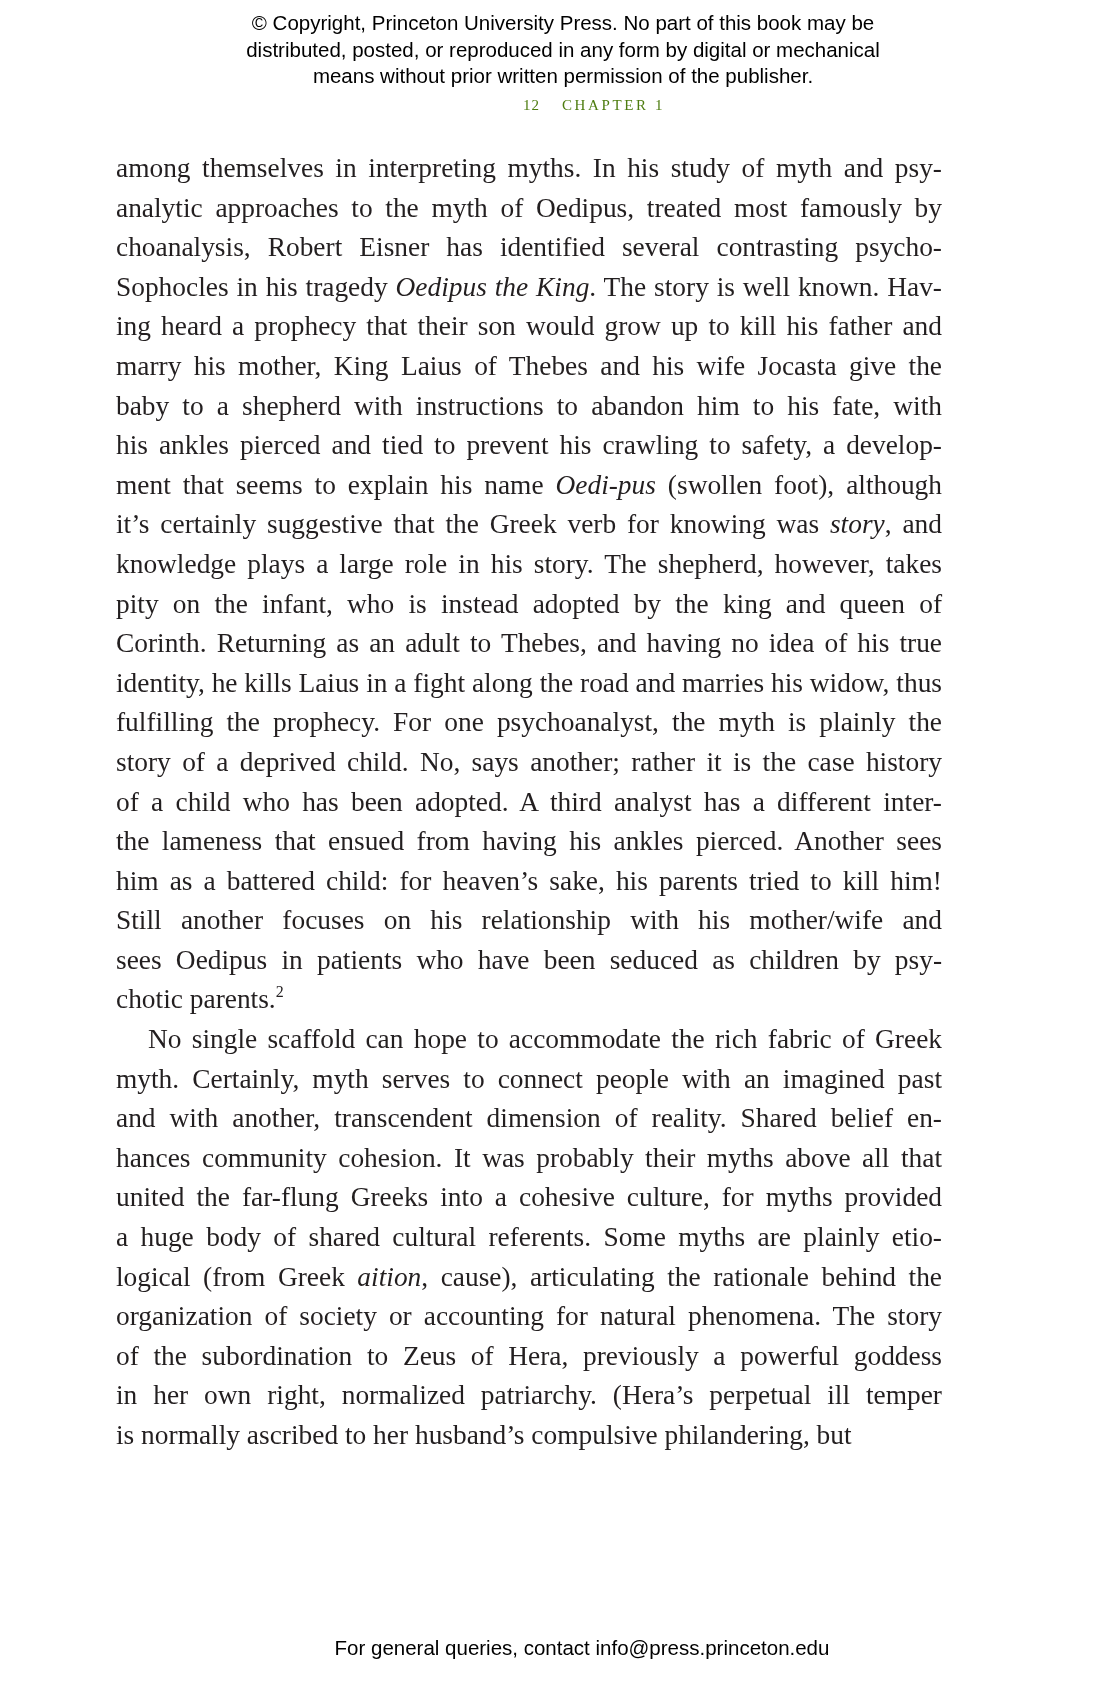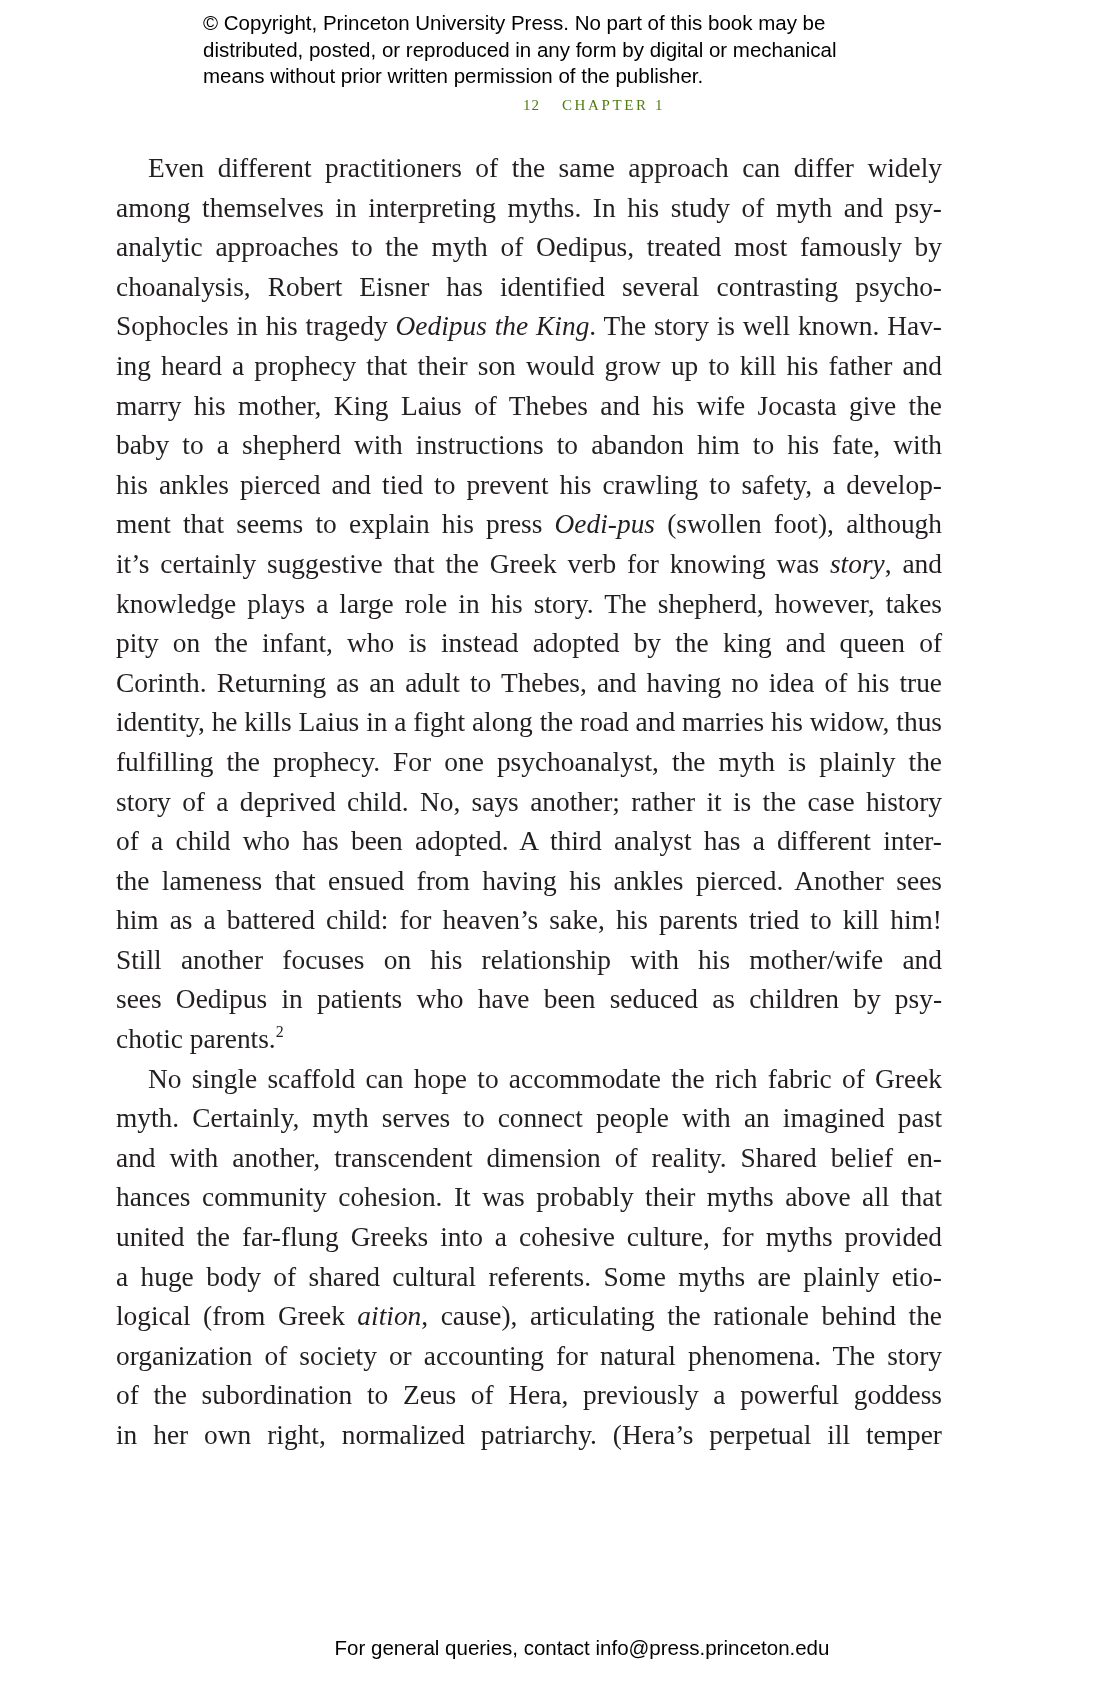--- a/index.html
+++ b/index.html
@@ -1,21 +1,21 @@
 <!DOCTYPE html>
 <html><head>
 <meta charset="utf-8">
 <style>
   html, body { margin: 0; padding: 0; background: #ffffff; }
   body { width: 1100px; height: 1700px; position: relative; overflow: hidden; color: #231f20; }
   .copyright {
     position: absolute; left: 203px; top: 10px; width: 720px;
     font-family: "Liberation Sans", sans-serif; font-size: 20.5px; line-height: 26.5px; color: #000;
   }
-  .copyright div { white-space: nowrap; }
+  .copyright div { white-space: nowrap; text-align: center; }
   .running-head {
     position: absolute; left: 0; width: 1100px; top: 97px; text-align: center;
     font-family: "Liberation Serif", serif; font-size: 15px; letter-spacing: 2.6px; color: #4d7c0f; margin-left: 44px;
   }
   .running-head .pg { margin-right: 22px; letter-spacing: 1px; }
   .body-text {
     position: absolute; left: 116px; top: 149px; width: 826px;
     font-family: "Liberation Serif", serif; font-size: 27.4px; line-height: 39.6px; color: #231f20;
   }
   .line { white-space: nowrap; text-align: justify; text-align-last: justify; height: 39.6px; overflow: visible; }
@@ -36,30 +36,29 @@
   <div>distributed, posted, or reproduced in any form by digital or mechanical</div>
   <div>means without prior written permission of the publisher.</div>
 </div>
 
 <div class="running-head">
   <span class="pg">12</span><span>CHAPTER 1</span>
 </div>
 
 <div class="body-text">
   <div id="para-0">
-      <div class="line indent"><span>Even different practitioners of the same approach can differ widely</span></div>
       <div class="line"><span>among themselves in interpreting myths. In his study of myth and psy-</span></div>
       <div class="line"><span>analytic approaches to the myth of Oedipus, treated most famously by</span></div>
       <div class="line"><span>choanalysis, Robert Eisner has identified several contrasting psycho-</span></div>
       <div class="line"><span>Sophocles in his tragedy </span><i>Oedipus the King</i><span>. The story is well known. Hav-</span></div>
       <div class="line"><span>ing heard a prophecy that their son would grow up to kill his father and</span></div>
       <div class="line"><span>marry his mother, King Laius of Thebes and his wife Jocasta give the</span></div>
       <div class="line"><span>baby to a shepherd with instructions to abandon him to his fate, with</span></div>
       <div class="line"><span>his ankles pierced and tied to prevent his crawling to safety, a develop-</span></div>
-      <div class="line"><span>ment that seems to explain his press </span><i>Oedi-pus</i><span> (swollen foot), although</span></div>
+      <div class="line"><span>ment that seems to explain his name </span><i>Oedi-pus</i><span> (swollen foot), although</span></div>
       <div class="line"><span>it’s certainly suggestive that the Greek verb for knowing was </span><i>story</i><span>, and</span></div>
       <div class="line"><span>knowledge plays a large role in his story. The shepherd, however, takes</span></div>
       <div class="line"><span>pity on the infant, who is instead adopted by the king and queen of</span></div>
       <div class="line"><span>Corinth. Returning as an adult to Thebes, and having no idea of his true</span></div>
       <div class="line"><span>identity, he kills Laius in a fight along the road and marries his widow, thus</span></div>
       <div class="line"><span>fulfilling the prophecy. For one psychoanalyst, the myth is plainly the</span></div>
       <div class="line"><span>story of a deprived child. No, says another; rather it is the case history</span></div>
       <div class="line"><span>of a child who has been adopted. A third analyst has a different inter-</span></div>
       <div class="line"><span>the lameness that ensued from having his ankles pierced. Another sees</span></div>
       <div class="line"><span>him as a battered child: for heaven’s sake, his parents tried to kill him!</span></div>
@@ -71,16 +70,17 @@
       <div class="line indent"><span>No single scaffold can hope to accommodate the rich fabric of Greek</span></div>
       <div class="line"><span>myth. Certainly, myth serves to connect people with an imagined past</span></div>
       <div class="line"><span>and with another, transcendent dimension of reality. Shared belief en-</span></div>
       <div class="line"><span>hances community cohesion. It was probably their myths above all that</span></div>
       <div class="line"><span>united the far-flung Greeks into a cohesive culture, for myths provided</span></div>
       <div class="line"><span>a huge body of shared cultural referents. Some myths are plainly etio-</span></div>
       <div class="line"><span>logical (from Greek </span><i>aition</i><span>, cause), articulating the rationale behind the</span></div>
       <div class="line"><span>organization of society or accounting for natural phenomena. The story</span></div>
       <div class="line"><span>of the subordination to Zeus of Hera, previously a powerful goddess</span></div>
       <div class="line"><span>in her own right, normalized patriarchy. (Hera’s perpetual ill temper</span></div>
+      <div class="line last"><span>is normally ascribed to her husband’s compulsive philandering, but</span></div>
     </div>
 </div>
 
 <div class="footer">For general queries, contact info@press.princeton.edu</div>
 
 </body></html>

